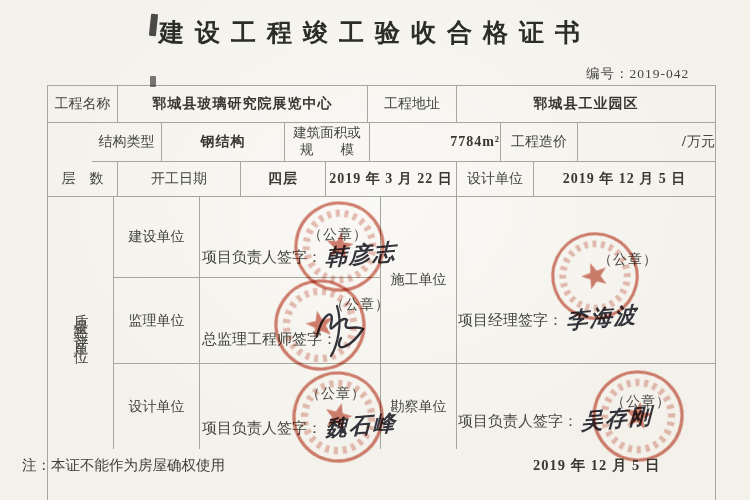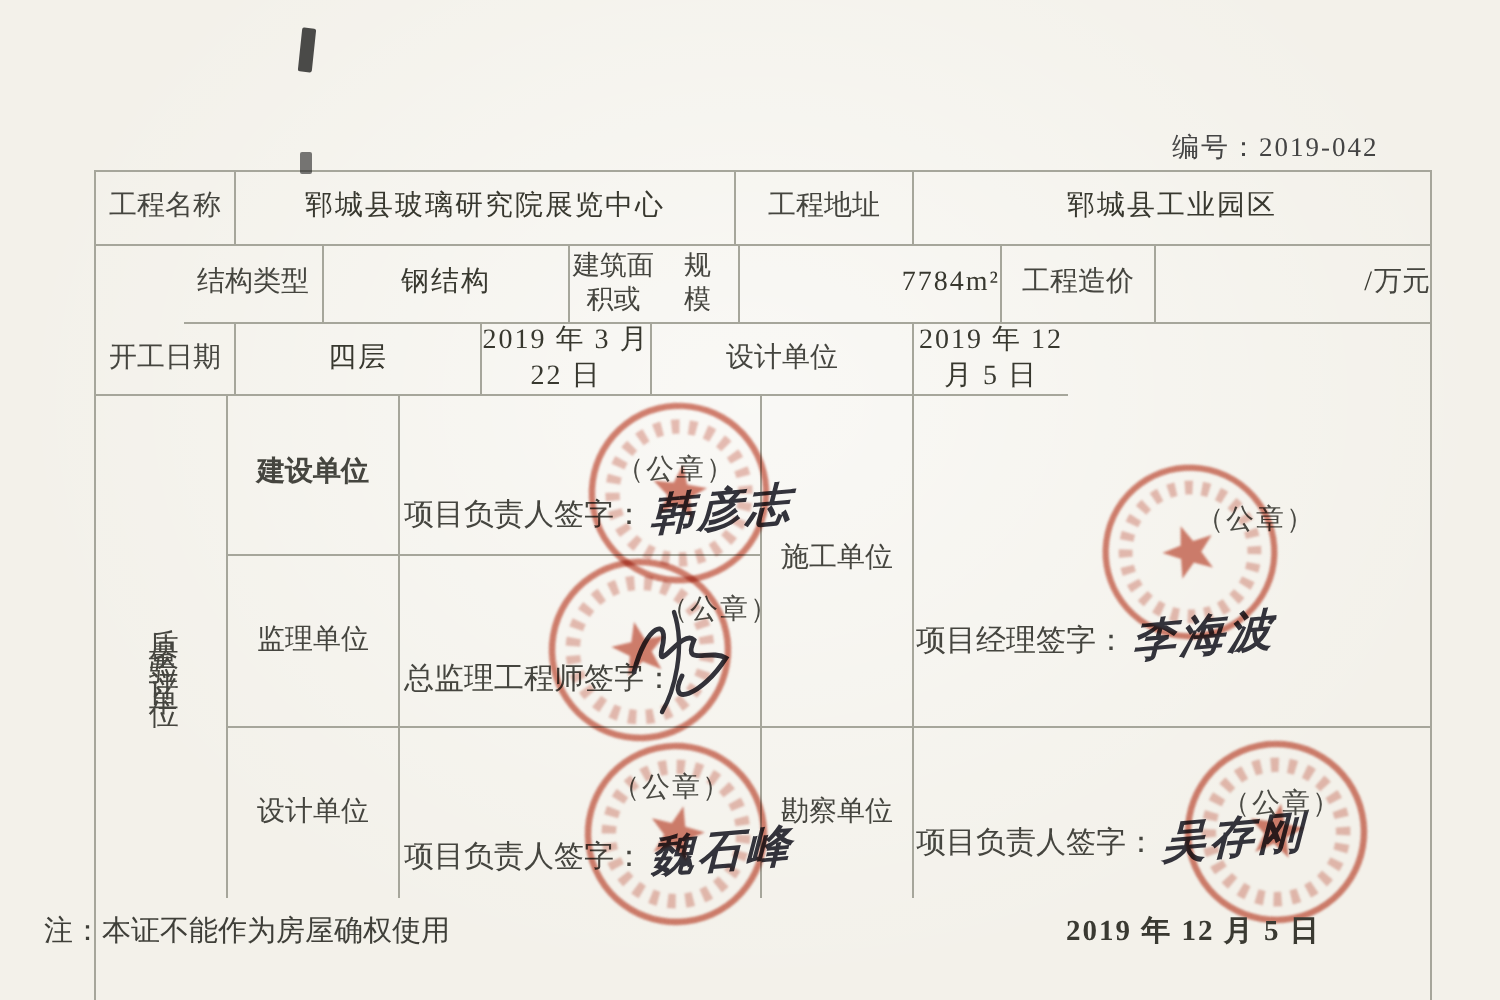--- a/index.html
+++ b/index.html
@@ -43,22 +43,22 @@
   .low{grid-template-columns:66px 86px 181px 76px 1fr;grid-template-rows:81px 86px 1fr;height:252px;}
   .c{
     border-right:1px solid var(--line);
     border-bottom:1px solid var(--line);
     display:flex;align-items:center;justify-content:center;
     box-sizing:border-box;text-align:center;line-height:1.25;
     color:#45453f;
   }
   .c.nr{border-right:none;}
   .c.nb{border-bottom:none;text-align:center;}
-  .val{font-weight:400;color:#38382f;letter-spacing:1px;}
-  .two-line{flex-direction:row;font-size:13.5px;}
+  .val{font-weight:700;color:#38382f;letter-spacing:1px;}
+  .two-line{flex-direction:column;font-size:13.5px;}
   .spread{justify-content:flex-end;}
   .vertical{
     writing-mode:vertical-lr;letter-spacing:7px;font-size:15px;
     display:flex;align-items:center;justify-content:center;color:#45453f;
   }
   
   .sig-line{position:absolute;font-size:15px;color:#45453f;white-space:nowrap;}
   .hand{
     display:inline-block;font-size:22px;font-weight:bold;font-style:italic;
     color:#33333b;transform:rotate(-5deg) skewX(-6deg);margin-left:3px;
@@ -70,20 +70,21 @@
   .scribble{position:absolute;}
   .note{position:absolute;left:22px;top:456px;font-size:14.5px;color:#3f3f39;}
   .foot-date{position:absolute;left:533px;top:456px;font-size:14.5px;font-weight:600;color:#3a3a32;letter-spacing:1px;}
   .speck{position:absolute;background:#1f1f1f;opacity:.8;border-radius:1px;}
 </style>
 </head>
 <body>
 
 <div class="page">
 
+  <div class="title">建设工程竣工验收合格证书</div>
 
   <div class="cert-no">
     <span>编号：</span><span>2019-042</span>
   </div>
 
   <div class="tbl">
 
     <div class="row r1">
       <div class="c">工程名称</div>
       <div class="c val">郓城县玻璃研究院展览中心</div>
@@ -103,31 +104,32 @@
         <span class="val">m²</span>
       </div>
       <div class="c">工程造价</div>
       <div class="c spread nr">
         <span class="val">/</span>
         <span>万元</span>
       </div>
     </div>
 
     <div class="row r3">
+      <div class="c">层　数</div>
       <div class="c">开工日期</div>
       <div class="c val">四层</div>
       <div class="c val">2019 年 3 月 22 日</div>
       <div class="c">设计单位</div>
       <div class="c val nr">2019 年 12 月 5 日</div>
     </div>
 
     <div class="row low">
       <div class="c nb vertical" style="grid-column:1;grid-row:1/4;">质量验评单位</div>
 
-      <div class="c" style="grid-column:2;grid-row:1;font-weight:bold;">建设单位</div>
+      <div class="c" style="grid-column:2;grid-row:1;">建设单位</div>
       <div class="c" style="grid-column:3;grid-row:1;"></div>
 
       <div class="c" style="grid-column:4;grid-row:1/3;font-family:Liberation Serif, serif;">施工单位</div>
       <div class="c nr" style="grid-column:5;grid-row:1/3;"></div>
 
       <div class="c" style="grid-column:2;grid-row:2;">监理单位</div>
       <div class="c" style="grid-column:3;grid-row:2;"></div>
 
       <div class="c nb" style="grid-column:2;grid-row:3;">设计单位</div>
       <div class="c nb" style="grid-column:3;grid-row:3;"></div>

